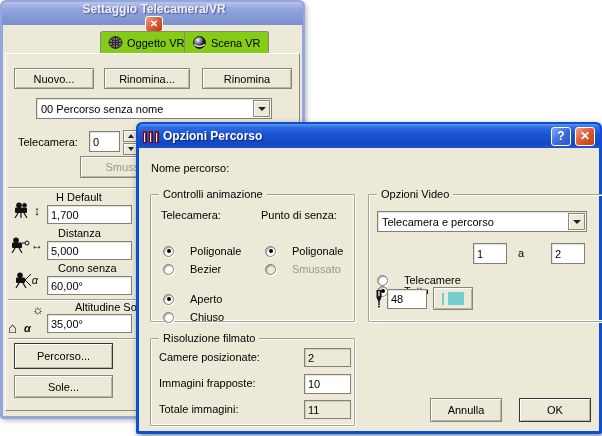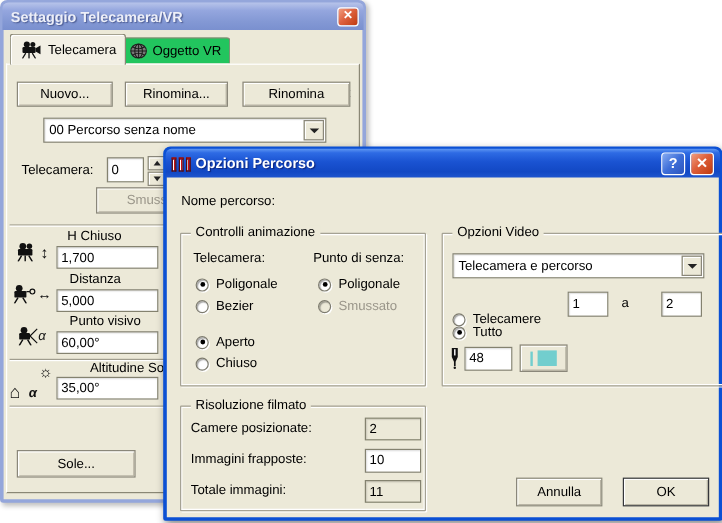--- a/index.html
+++ b/index.html
@@ -7,30 +7,30 @@
     font-family:"Liberation Sans", sans-serif; font-size:11px; color:#000; position:relative; }
 
   .dlg { position:absolute; background:#ECE9D8; }
 
   
   .dlg-back { left:0; top:0; width:305px; height:419px;
     border:3px solid #94A6DB; border-radius:6px 6px 3px 3px;
     box-shadow:2px 2px 4px rgba(0,0,0,.25); }
   .tb-back { position:absolute; left:-1px; right:-1px; top:-1px; height:23px;
     background:linear-gradient(180deg,#B8C4EA 0%,#94A6DE 30%,#8398D4 70%,#7A90CF 100%);
-    border-radius:5px 5px 0 0; display:flex; align-items:center; padding:0 4px 0 7px; }
+    border-radius:5px 5px 0 0; display:flex; align-items:center; padding:0 4px 0 7px;flex-direction:column; }
   .tb-back .ttl { color:#EDEFF8; font-weight:bold; font-size:12px; flex:1;
     text-shadow:1px 1px 1px rgba(20,30,80,.5); white-space:nowrap; }
   .xp-close-sm { width:18px; height:16px; border:1px solid #fff; border-radius:3px;
     background:linear-gradient(135deg,#F2A083 0%,#DE6240 45%,#BE3A10 100%);
     color:#fff; font-size:10px; font-weight:bold; line-height:14px; text-align:center; cursor:pointer; }
   .win-body { position:absolute; left:0; right:0; top:22px; bottom:0; }
 
   .tab { position:absolute; display:flex; align-items:center; gap:4px; padding:0 7px;
-    background:#22c55e; border:1px solid #8A8775; border-bottom:none;
+    background:#84cc16; border:1px solid #8A8775; border-bottom:none;
     border-radius:3px 3px 0 0; height:22px; top:6px; }
   .tab.active { top:3px; height:26px; background:#F2EFE4; z-index:3;
     box-shadow:inset 1px 1px 0 #fff; }
   .tab-panel { position:absolute; left:2px; right:2px; top:28px; bottom:5px;
     border:1px solid; border-color:#FFFFFF #8A8775 #8A8775 #FFFFFF; background:#ECE9D8; z-index:2; }
 
   .btn { position:absolute; display:flex; align-items:center; justify-content:center;
     background:#ECE9D8; border:1px solid #8A877A;
     box-shadow:inset 1px 1px 0 #fff, inset -1px -1px 0 #B8B4A4; cursor:pointer; font-size:11px; }
   .btn.default { border:1px solid #35363a; box-shadow:inset 1px 1px 0 #fff, inset -1px -1px 0 #B8B4A4, inset 0 0 0 1px #dcd9c8; }
@@ -74,21 +74,21 @@
   .xp-btn { width:20px; height:19px; border:1px solid #fff; border-radius:3px; color:#fff;
     font-weight:bold; font-size:12px; line-height:16px; text-align:center; cursor:pointer; }
   .xp-help { background:linear-gradient(135deg,#86ABF2 0%,#3E6ED8 50%,#2C55BE 100%); }
   .xp-close { background:linear-gradient(135deg,#F2A083 0%,#DE5F3A 45%,#C03A0E 100%); }
   .fbody { position:absolute; left:0; right:0; top:23px; bottom:0; }
 
   .group { position:absolute; border:1px solid #A5A294; border-radius:1px;
     box-shadow:inset 1px 1px 0 #fff, inset -1px -1px 0 #fff, 1px 1px 0 #fff; }
   .group > .legend { position:absolute; top:-7px; left:8px; background:#ECE9D8; padding:0 4px; }
 
-  .radio-row { position:absolute; display:flex; align-items:center; gap:6px; cursor:pointer; }
+  .radio-row { position:absolute; display:flex; align-items:center; gap:16px; cursor:pointer;margin-top:14px; }
   .radio { width:11px; height:11px; border-radius:50%; background:#fff; position:relative;
     border:1px solid #7d7b6e; box-shadow:inset 1px 1px 1px rgba(0,0,0,.35), 1px 1px 0 #fff; }
   .radio.checked::after { content:""; position:absolute; left:2.5px; top:2.5px;
     width:4px; height:4px; border-radius:50%; background:#000; }
   .radio.disabled { background:#ECE9D8; }
   .radio-row.disabled { color:#9a968a; cursor:default; }
 
   .swatch-btn { position:absolute; display:flex; align-items:center; gap:4px; justify-content:center;
     background:#ECE9D8; border:1px solid #8A877A;
     box-shadow:inset 1px 1px 0 #fff, inset -1px -1px 0 #B8B4A4; cursor:pointer; }
@@ -98,42 +98,46 @@
 </head>
 <body>
 
 <div class="dlg dlg-back">
   <div class="tb-back">
     <span class="ttl">Settaggio Telecamera/VR</span>
     <span class="xp-close-sm">✕</span>
   </div>
   <div class="win-body">
 
-    <div class="tab active" style="left:5px;">
-      <span class="icn" style="position:static">
-        <svg width="20" height="15" viewBox="0 0 22 16">
-            <circle cx="7" cy="3.2" r="2.8" fill="#111"></circle>
-            <circle cx="12.5" cy="3.2" r="2.3" fill="#111"></circle>
-            <rect x="3" y="5.5" width="12" height="5.5" rx="1" fill="#111"></rect>
-            <path d="M15 6.5l4.5-2.5v8L15 9.5z" fill="#111"></path>
-            <path d="M6 11l-3 5M12 11l3 5M9 11v5" stroke="#111" stroke-width="1.2" fill="none"></path>
-          </svg>
-      </span>
-      <span>Telecamera</span>
-    </div>
     <div class="tab" style="left:97px;">
       <span class="icn" style="position:static">
         <svg width="15" height="13" viewBox="0 0 16 14">
             <ellipse cx="8" cy="7" rx="7" ry="6.3" fill="#787878" stroke="#222"></ellipse>
             <path d="M1 7h14M8 .7v12.6M2.6 3.2a9 9 0 0 0 10.8 0M2.6 10.8a9 9 0 0 1 10.8 0" stroke="#1a1a1a" fill="none" stroke-width=".9"></path>
             <ellipse cx="8" cy="7" rx="3.4" ry="6.3" stroke="#1a1a1a" fill="none" stroke-width=".9"></ellipse>
           </svg>
       </span>
       <span>Oggetto VR</span>
     </div>
+    <div class="tab" style="left:181px;">
+      <span class="icn" style="position:static">
+        <svg width="15" height="13" viewBox="0 0 16 14">
+            <defs>
+              <radialGradient id="sphg" cx="35%" cy="30%">
+                <stop offset="0%" stop-color="#f2f2f2"></stop>
+                <stop offset="55%" stop-color="#8a8a8a"></stop>
+                <stop offset="100%" stop-color="#222"></stop>
+              </radialGradient>
+            </defs>
+            <circle cx="8" cy="7" r="6.4" fill="url(#sphg)" stroke="#111"></circle>
+            <path d="M2.2 9.2c3.5 2.4 8.1 2.4 11.6 0" stroke="#f5f5f5" stroke-width="1.1" fill="none"></path>
+          </svg>
+      </span>
+      <span>Scena VR</span>
+    </div>
 
     <div class="tab-panel"></div>
 
     <span class="lbl" style="right:10px; top:31px; z-index:3;margin-top:16px;">Default</span>
 
     <div class="btn" style="left:11px; top:43px; width:80px; height:21px; z-index:3;">Nuovo...</div>
     <div class="btn" style="left:101px; top:43px; width:86px; height:21px; z-index:3;">Rinomina...</div>
     <div class="btn" style="left:199px; top:43px; width:90px; height:21px; z-index:3;">Rinomina</div>
 
     <div class="combo" style="left:33px; top:73px; width:236px; height:21px; z-index:3;">
@@ -151,21 +155,21 @@
         </div>
       <div>
           <span class="tri-dn"></span>
         </div>
     </div>
 
     <div class="btn disabled" style="left:77px; top:131px; width:100px; height:22px; z-index:3;">Smussato</div>
 
     <div class="sep" style="top:162px; z-index:3;"></div>
 
-    <span class="lbl" style="left:53px; top:166px; z-index:3;">H Chiuso</span>
+    <span class="lbl" style="left:53px; top:166px; z-index:3;">H Default</span>
     <span class="icn" style="left:3px; top:173px; width:40px; height:24px; z-index:3;">
       <svg width="22" height="16" viewBox="0 0 22 16">
           <circle cx="7" cy="3.2" r="2.8" fill="#111"></circle>
           <circle cx="12.5" cy="3.2" r="2.3" fill="#111"></circle>
           <rect x="3" y="5.5" width="12" height="5.5" rx="1" fill="#111"></rect>
           <path d="M6 11l-3 5M12 11l3 5M9 11v5" stroke="#111" stroke-width="1.2" fill="none"></path>
         </svg>
         <span style="font-size:13px;">↕</span>
     </span>
     <input class="field" style="left: 44px; top: 180px; width: 85px; height: 19px; z-index: 3;" value="1,700">
@@ -176,21 +180,21 @@
           <circle cx="7" cy="3.2" r="2.8" fill="#111"></circle>
           <rect x="3" y="5.5" width="10" height="5.5" rx="1" fill="#111"></rect>
           <circle cx="18" cy="6" r="2" fill="none" stroke="#111"></circle>
           <path d="M13 6h3" stroke="#111"></path>
           <path d="M6 11l-3 5M10 11l3 5" stroke="#111" stroke-width="1.2" fill="none"></path>
         </svg>
         <span style="font-size:12px;">↔</span>
     </span>
     <input class="field" style="left: 44px; top: 216px; width: 85px; height: 19px; z-index: 3;" value="5,000">
 
-    <span class="lbl" style="left:55px; top:237px; z-index:3;">Punto visivo</span>
+    <span class="lbl" style="left:55px; top:237px; z-index:3;">Cono senza</span>
     <span class="icn" style="left:3px; top:242px; width:40px; height:26px; z-index:3;">
       <svg width="18" height="16" viewBox="0 0 18 16">
           <circle cx="6" cy="3.2" r="2.8" fill="#111"></circle>
           <rect x="2" y="5.5" width="9" height="5.5" rx="1" fill="#111"></rect>
           <path d="M5 11l-3 5M9 11l3 5" stroke="#111" stroke-width="1.2" fill="none"></path>
           <path d="M17 2L11 8l6 6" stroke="#111" fill="none"></path>
         </svg>
         <span style="font-size:11px; font-style:italic;">α</span>
     </span>
     <input class="field" style="left: 44px; top: 251px; width: 85px; height: 19px; z-index: 3;" value="60,00°">
@@ -200,20 +204,21 @@
     <span class="lbl" style="left:72px; top:276px; z-index:3;">Altitudine Sole</span>
     <span class="icn" style="left:3px; top:281px; width:40px; height:28px; z-index:3;">
       <span style="position:absolute; right:2px; top:-4px; font-size:13px;">☼</span>
       <span style="position:absolute; left:2px; bottom:-2px; font-size:15px;">⌂</span>
       <span style="position:absolute; left:18px; bottom:0; font-size:11px; font-style:italic; font-weight:bold;">α</span>
     </span>
     <input class="field" style="left: 44px; top: 289px; width: 85px; height: 19px; z-index: 3;" value="35,00°">
 
     <div class="sep" style="top:313px; z-index:3;"></div>
 
+    <div class="btn default" style="left:11px; top:318px; width:99px; height:26px; z-index:3;">Percorso...</div>
     <div class="btn" style="left:11px; top:350px; width:99px; height:23px; z-index:3;">Sole...</div>
   </div>
 </div>
 
 <div class="dlg dlg-front">
   <div class="tb-front">
     <span class="app-ico">
         <span></span>
         <span></span>
         <span></span>

